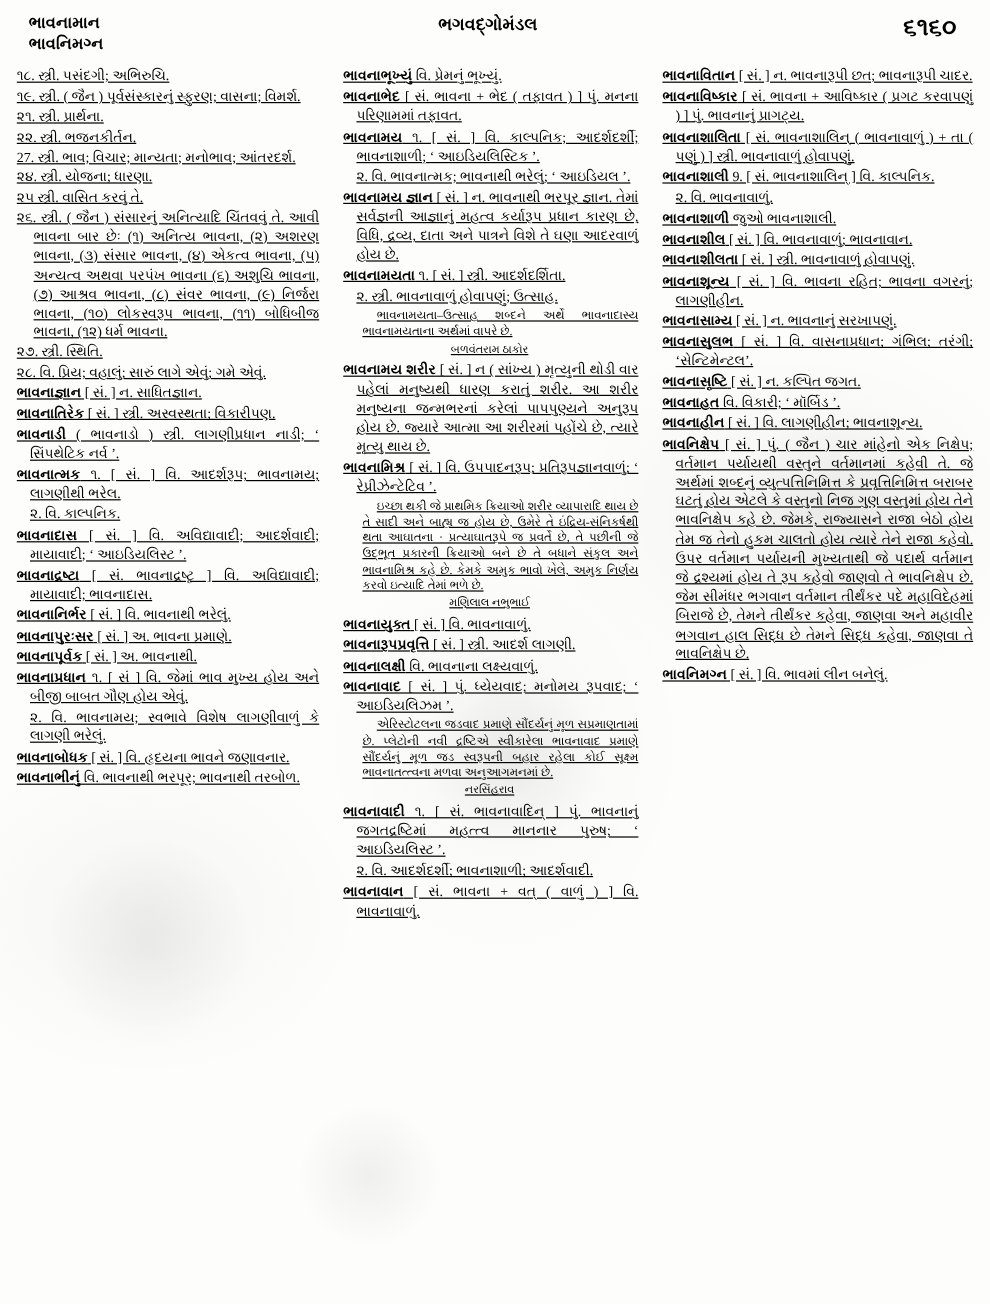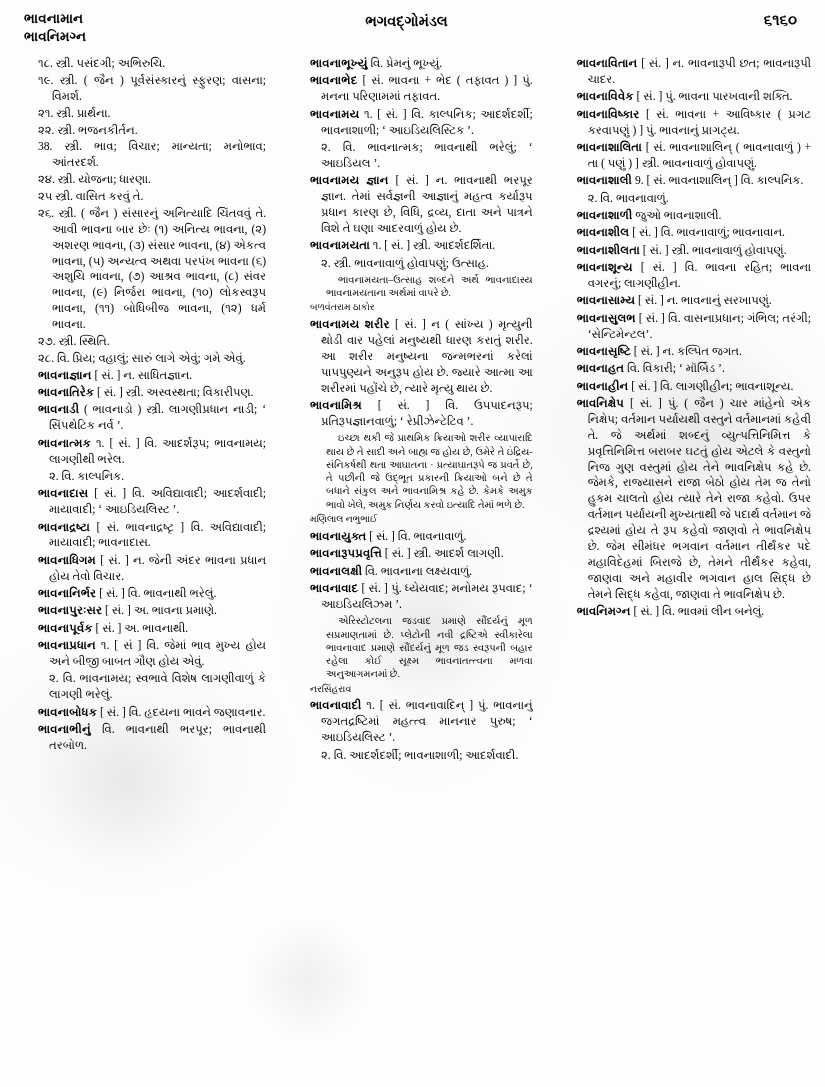--- a/index.html
+++ b/index.html
@@ -53,35 +53,34 @@
     top: 3px;
     text-align: center;
     font-weight: bold;
     font-size: 14.5px;
   }
   .rh-right {
     position: absolute;
     right: 14px;
     top: 2px;
     font-weight: bold;
-    font-size: 15px;
+    font-size: 20px;
   }
 
   
   .columns {
     display: flex;
     gap: 0;
     align-items: flex-start;
     height: 1025px;
   }
   .col {
     box-sizing: border-box;
     font-size: 11.6px;
     line-height: 1.37;
-    margin-left: 24px;
   }
   .col-1 { width: 262px; padding-right: 10px; }
   .col-2 { width: 266px; padding: 0 10px; }
   .col-3 { width: 269px; padding-left: 10px; }
 
   
   .entry {
     margin: 0 0 1.5px 0;
     text-indent: 0;
     padding-left: 11px;
@@ -116,28 +115,29 @@
   .quote {
     font-size: 9.9px;
     line-height: 1.34;
     margin: 1px 0 2px 0;
     padding-left: 16px;
     text-align: justify;
     text-indent: 12px;
   }
   .attrib {
     font-size: 9.4px;
-    text-align: left;
+    text-align: center;
     margin: 0 0 3px 0;
     padding-right: 2px;
   }
 
   
   .col, .running-head {
     text-rendering: optimizeLegibility;
+    text-decoration: underline;
     -webkit-font-smoothing: none;
   }
 
   
   .blotch {
     position: absolute;
     border-radius: 50%;
     pointer-events: none;
     background: radial-gradient(circle, rgba(0,0,0,0.055), rgba(0,0,0,0) 68%);
   }
@@ -166,36 +166,35 @@
   </div>
 
   <div class="columns">
 
     <div class="col col-1">
       <div id="c1-nums">
           <p class="numline">૧૮. સ્ત્રી. પસંદગી; અભિરુચિ.</p>
           <p class="numline">૧૯. સ્ત્રી. ( જૈન ) પૂર્વસંસ્કારનું સ્ફુરણ; વાસના; વિમર્શ.</p>
           <p class="numline">૨૧. સ્ત્રી. પ્રાર્થના.</p>
           <p class="numline">૨૨. સ્ત્રી. ભજનકીર્તન.</p>
-          <p class="numline">38. સ્ત્રી. ભાવ; વિચાર; માન્યતા; મનોભાવ; આંતરદર્શ.</p>
+          <p class="numline">27. સ્ત્રી. ભાવ; વિચાર; માન્યતા; મનોભાવ; આંતરદર્શ.</p>
           <p class="numline">૨૪. સ્ત્રી. યોજના; ધારણા.</p>
           <p class="numline">૨૫  સ્ત્રી. વાસિત કરવું તે.</p>
           <p class="numline">૨૬. સ્ત્રી. ( જૈન ) સંસારનું અનિત્યાદિ ચિંતવવું તે. આવી ભાવના બાર છેઃ (૧) અનિત્ય ભાવના, (૨) અશરણ ભાવના, (૩) સંસાર ભાવના, (૪) એકત્વ ભાવના, (૫) અન્યત્વ અથવા પરપંખ ભાવના (૬) અશુચિ ભાવના, (૭) આશ્રવ ભાવના, (૮) સંવર ભાવના, (૯) નિર્જરા ભાવના, (૧૦) લોકસ્વરૂપ ભાવના, (૧૧) બોધિબીજ ભાવના, (૧૨) ધર્મ ભાવના.</p>
           <p class="numline">૨૭. સ્ત્રી. સ્થિતિ.</p>
           <p class="numline">૨૮. વિ. પ્રિય; વહાલું; સારું લાગે એવું; ગમે એવું.</p>
         </div>
       <div id="c1-entries">
           <p class="entry"><span class="hw">ભાવનાજ્ઞાન</span><span class="def"> [ સં. ] ન. સાધિતજ્ઞાન.</span></p>
           <p class="entry"><span class="hw">ભાવનાતિરેક</span><span class="def"> [ સં. ] સ્ત્રી. અસ્વસ્થતા; વિકારીપણ.</span></p>
           <p class="entry"><span class="hw">ભાવનાડી</span><span class="def"> ( ભાવનાડો ) સ્ત્રી. લાગણીપ્રધાન નાડી; ‘ સિંપથેટિક નર્વ ’.</span></p>
           <p class="entry"><span class="hw">ભાવનાત્મક</span><span class="def"> ૧. [ સં. ] વિ. આદર્શરૂપ; ભાવનામય; લાગણીથી ભરેલ.</span></p>
           <p class="subsense">૨. વિ. કાલ્પનિક.</p>
           <p class="entry"><span class="hw">ભાવનાદાસ</span><span class="def"> [ સં. ] વિ. અવિદ્યાવાદી; આદર્શવાદી; માયાવાદી; ‘ આઇડિયલિસ્ટ ’.</span></p>
           <p class="entry"><span class="hw">ભાવનાદ્રષ્ટા</span><span class="def"> [ સં. ભાવનાદ્રષ્ટૃ ] વિ. અવિદ્યાવાદી; માયાવાદી; ભાવનાદાસ.</span></p>
-          <p class="entry"><span class="hw">ભાવનાધિગમ</span><span class="def"> [ સં. ] ન. જેની અંદર ભાવના પ્રધાન હોય તેવો વિચાર.</span></p>
           <p class="entry"><span class="hw">ભાવનાનિર્ભર</span><span class="def"> [ સં. ] વિ. ભાવનાથી ભરેલું.</span></p>
           <p class="entry"><span class="hw">ભાવનાપુરઃસર</span><span class="def"> [ સં. ] અ. ભાવના પ્રમાણે.</span></p>
           <p class="entry"><span class="hw">ભાવનાપૂર્વક</span><span class="def"> [ સં. ] અ. ભાવનાથી.</span></p>
           <p class="entry"><span class="hw">ભાવનાપ્રધાન</span><span class="def"> ૧. [ સં ] વિ. જેમાં ભાવ મુખ્ય હોય અને બીજી બાબત ગૌણ હોય એવું.</span></p>
           <p class="subsense">૨. વિ. ભાવનામય; સ્વભાવે વિશેષ લાગણીવાળું કે લાગણી ભરેલું.</p>
           <p class="entry"><span class="hw">ભાવનાબોધક</span><span class="def"> [ સં. ] વિ. હૃદયના ભાવને જણાવનાર.</span></p>
           <p class="entry"><span class="hw">ભાવનાભીનું</span><span class="def"> વિ. ભાવનાથી ભરપૂર; ભાવનાથી તરબોળ.</span></p>
         </div>
     </div>
 
@@ -215,27 +214,27 @@
           <p class="quote">ઇચ્છા થકી જે પ્રાથમિક ક્રિયાઓ શરીર વ્યાપારાદિ થાય છે તે સાદી અને બાહ્ય જ હોય છે, ઉમેરે તે ઇંદ્રિય-સંનિકર્ષથી થતા આઘાતના · પ્રત્યાઘાતરૂપે જ પ્રવર્તે છે, તે પછીની જે ઉદ્ભૂત પ્રકારની ક્રિયાઓ બને છે તે બધાને સંકુલ અને ભાવનામિશ્ર કહે છે. કેમકે અમુક ભાવો ખેલે, અમુક નિર્ણય કરવો ઇત્યાદિ તેમાં ભળે છે.</p>
           <p class="attrib">મણિલાલ નભુભાઈ</p>
           <p class="entry"><span class="hw">ભાવનાયુક્ત</span><span class="def"> [ સં. ] વિ. ભાવનાવાળું.</span></p>
           <p class="entry"><span class="hw">ભાવનારૂપપ્રવૃત્તિ</span><span class="def"> [ સં. ] સ્ત્રી. આદર્શ લાગણી.</span></p>
           <p class="entry"><span class="hw">ભાવનાલક્ષી</span><span class="def"> વિ. ભાવનાના લક્ષ્યવાળું.</span></p>
           <p class="entry"><span class="hw">ભાવનાવાદ</span><span class="def"> [ સં. ] પું. ધ્યેયવાદ; મનોમય રૂપવાદ; ‘ આઇડિયલિઝમ ’.</span></p>
           <p class="quote">એરિસ્ટોટલના જડવાદ પ્રમાણે સૌંદર્યનું મૂળ સપ્રમાણતામાં છે. પ્લેટોની નવી દ્રષ્ટિએ સ્વીકારેલા ભાવનાવાદ પ્રમાણે સૌંદર્યનું મૂળ જડ સ્વરૂપની બહાર રહેલા કોઈ સૂક્ષ્મ ભાવનાતત્ત્વના મળવા અનુઆગમનમાં છે.</p>
           <p class="attrib">નરસિંહરાવ</p>
           <p class="entry"><span class="hw">ભાવનાવાદી</span><span class="def"> ૧. [ સં. ભાવનાવાદિન્ ] પું. ભાવનાનું જગતદ્રષ્ટિમાં મહત્ત્વ માનનાર પુરુષ; ‘ આઇડિયલિસ્ટ ’.</span></p>
           <p class="subsense">૨. વિ. આદર્શદર્શી; ભાવનાશાળી; આદર્શવાદી.</p>
+          <p class="entry"><span class="hw">ભાવનાવાન</span><span class="def"> [ સં. ભાવના + વત્ ( વાળું ) ] વિ. ભાવનાવાળું.</span></p>
         </div>
     </div>
 
     <div class="col col-3">
       <div id="c3-entries">
           <p class="entry"><span class="hw">ભાવનાવિતાન</span><span class="def"> [ સં. ] ન. ભાવનારૂપી છત; ભાવનારૂપી ચાદર.</span></p>
-          <p class="entry"><span class="hw">ભાવનાવિવેક</span><span class="def"> [ સં. ] પું. ભાવના પારખવાની શક્તિ.</span></p>
           <p class="entry"><span class="hw">ભાવનાવિષ્કાર</span><span class="def"> [ સં. ભાવના + આવિષ્કાર ( પ્રગટ કરવાપણું ) ] પું. ભાવનાનું પ્રાગટ્ય.</span></p>
           <p class="entry"><span class="hw">ભાવનાશાલિતા</span><span class="brk"> [ સં. ભાવનાશાલિન્</span><span class="def"> ( ભાવનાવાળું ) + તા ( પણું ) ] સ્ત્રી. ભાવનાવાળું હોવાપણું.</span></p>
           <p class="entry"><span class="hw">ભાવનાશાલી</span><span class="def"> 9. [ સં. ભાવનાશાલિન્ ] વિ. કાલ્પનિક.</span></p>
           <p class="subsense">૨. વિ. ભાવનાવાળું.</p>
           <p class="entry"><span class="hw">ભાવનાશાળી</span><span class="def"> જુઓ ભાવનાશાલી.</span></p>
           <p class="entry"><span class="hw">ભાવનાશીલ</span><span class="def"> [ સં. ] વિ. ભાવનાવાળું; ભાવનાવાન.</span></p>
           <p class="entry"><span class="hw">ભાવનાશીલતા</span><span class="def"> [ સં. ] સ્ત્રી. ભાવનાવાળું હોવાપણું.</span></p>
           <p class="entry"><span class="hw">ભાવનાશૂન્ય</span><span class="def"> [ સં. ] વિ. ભાવના રહિત; ભાવના વગરનું; લાગણીહીન.</span></p>
           <p class="entry"><span class="hw">ભાવનાસામ્ય</span><span class="def"> [ સં. ] ન. ભાવનાનું સરખાપણું.</span></p>
           <p class="entry"><span class="hw">ભાવનાસુલભ</span><span class="def"> [ સં. ] વિ. વાસનાપ્રધાન; ગંભિલ; તરંગી; ‘સેન્ટિમેન્ટલ’.</span></p>

